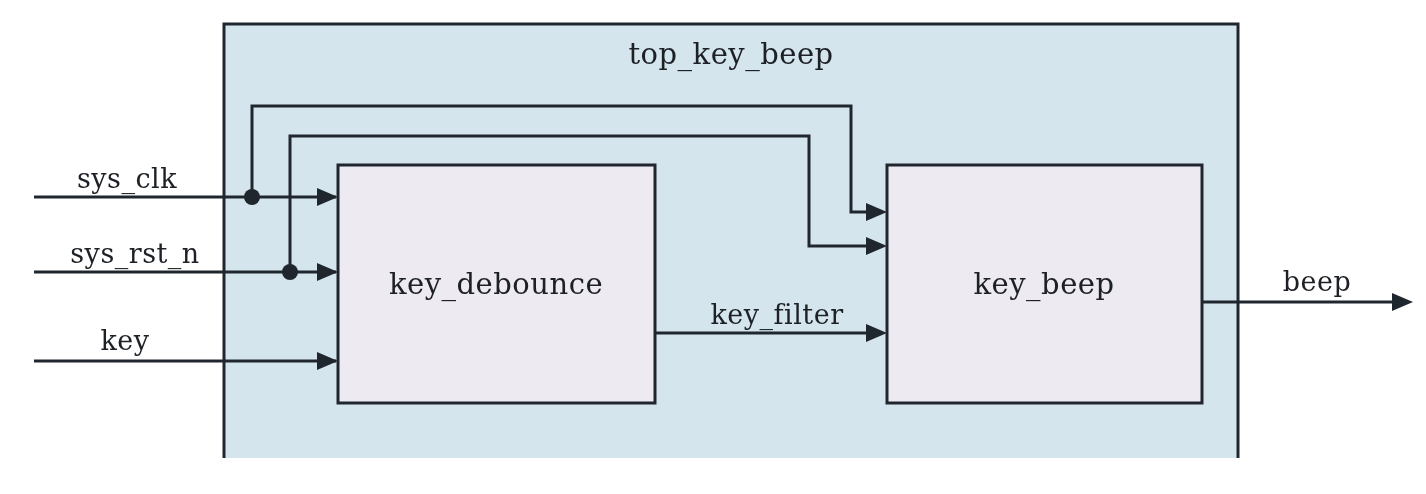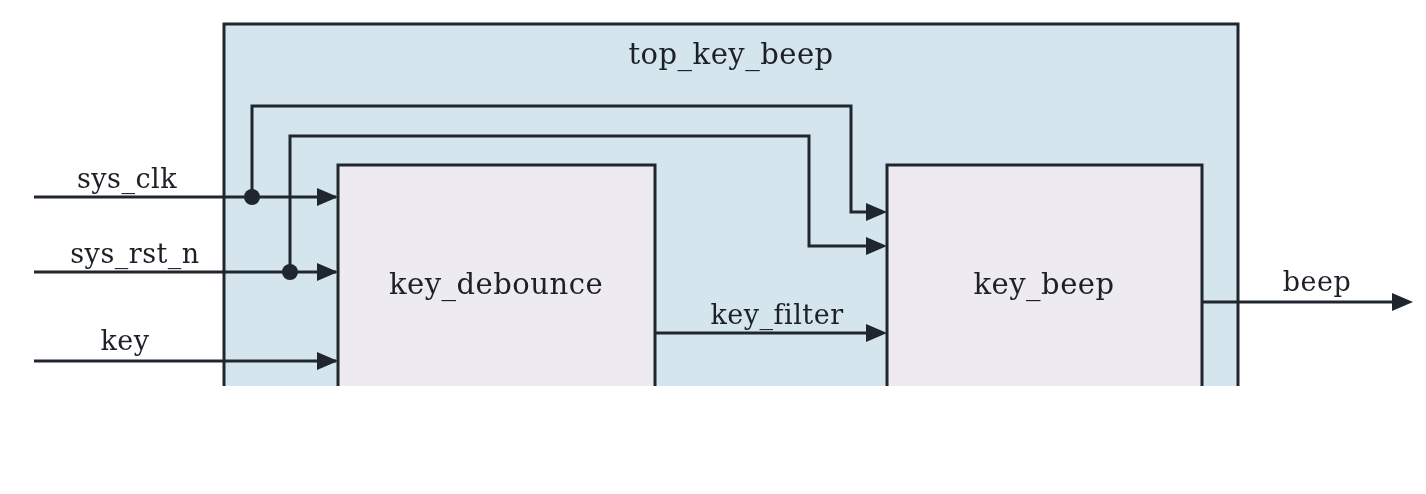--- a/index.html
+++ b/index.html
@@ -11,21 +11,21 @@
   }
   * { box-sizing: border-box; }
   html, body {
     margin: 0;
     padding: 0;
     background: var(--background);
   }
   .stage {
     position: relative;
     width: 1426px;
-    height: 386px;
+    height: 458px;
     background: var(--background);
     font-family: "DejaVu Serif", "Liberation Serif", serif;
     overflow: hidden;
   }
   svg { display: block; }
   .box-outer {
     fill: var(--outer-fill);
     stroke: var(--line-color);
     stroke-width: 3;
   }

